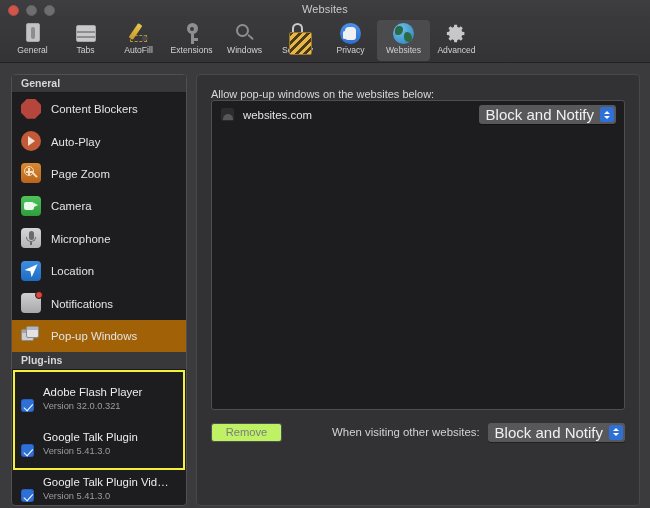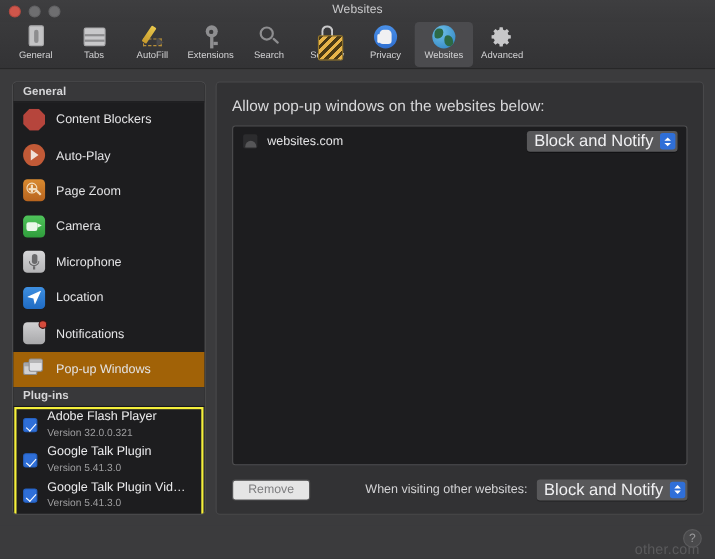--- a/index.html
+++ b/index.html
@@ -170,22 +170,22 @@
   .i-note .dot { position:absolute; right:-2px; top:-2px; width:8px;height:8px;border-radius:50%;background:#d64b3c;border:1px solid #3a1010; }
   .i-popup { width:20px;height:18px;position:relative; }
   .i-popup .w1 { position:absolute; left:0; top:4px; width:13px;height:12px;background:#cfcfd1;border:1px solid #8c8c8e;border-radius:2px; }
   .i-popup .w1:before { content:""; position:absolute; left:0;right:0;top:0;height:3px;background:#a5a5a7; }
   .i-popup .w2 { position:absolute; left:5px; top:1px; width:13px;height:12px;background:#e2e2e4;border:1px solid #8c8c8e;border-radius:2px; }
   .i-popup .w2:before { content:""; position:absolute; left:0;right:0;top:0;height:3px;background:#b5b5b7; }
 
   
   .plug-wrap { position: relative; }
   .prow {
-    display: flex; align-items: flex-start;
-    padding: 3px 0 3px 9px;
+    display: flex; align-items: flex-end;
+    padding: 16px 0 3px 9px;
     min-height: 31px;
   }
   .cbox {
     width: 13px; height: 13px; border-radius: 2.5px;
     background: #2f6fd8; border: 1px solid #2561c2;
     margin-right: 9px; margin-top: 7px; flex: 0 0 auto; position: relative;
   }
   .cbox:after {
     content: ""; position: absolute; left: 3.6px; top: 1.4px;
     width: 4px; height: 7.5px; border: solid #fff; border-width: 0 1.8px 1.8px 0;
@@ -207,21 +207,21 @@
   
   .main {
     flex: 1 1 auto;
     background: #323234;
     border: 1px solid #48484a;
     border-radius: 4px;
     padding: 13px 14px 0 14px;
     position: relative;
     display: flex; flex-direction: column;
   }
-  .main-label { color: #d8d8da; font-size: 14px; margin-bottom: 10px; }
+  .main-label { color: #d8d8da; font-size: 11px; }
   .listbox {
     flex: 1 1 auto;
     background: #1d1d1f;
     border: 1px solid #4e4e50;
     border-radius: 3px;
     overflow: hidden;
     display: flex; flex-direction: column;
     max-height: 310px;
   }
   .list-header {
@@ -268,21 +268,21 @@
   .pschev .dn { width:0;height:0;border-left:3.3px solid transparent;border-right:3.3px solid transparent;border-top:3.6px solid #fff; }
 
   .bottom-bar {
     display: flex; align-items: center;
     height: 44px;
     flex: 0 0 auto;
   }
   .btn-remove {
     height: 19px;
     min-width: 71px;
-    background: #e5e5e5;
+    background: #bef264;
     border: 1px solid #505052;
     border-radius: 3px;
     color: #7c7c7e;
     font-size: 11.2px;
     display: flex; align-items: center; justify-content: center;
   }
   .visit-label { color: #d4d4d6; font-size: 11.4px; margin-left: auto; margin-right: 8px; }
 
   .footer {
     position: relative;
@@ -348,21 +348,21 @@
       </div>
       <div class="tblabel">Extensions</div>
     </div>
     <div class="tbitem">
       <div class="tbicon">
         <div class="ic-search">
             <div class="lens"></div>
             <div class="hand"></div>
           </div>
       </div>
-      <div class="tblabel">Search</div>
+      <div class="tblabel">Windows</div>
     </div>
     <div class="tbitem">
       <div class="tbicon">
         <div class="ic-lock">
             <div class="shackle"></div>
             <div class="body"></div>
           </div>
       </div>
       <div class="tblabel">Security</div>
     </div>

